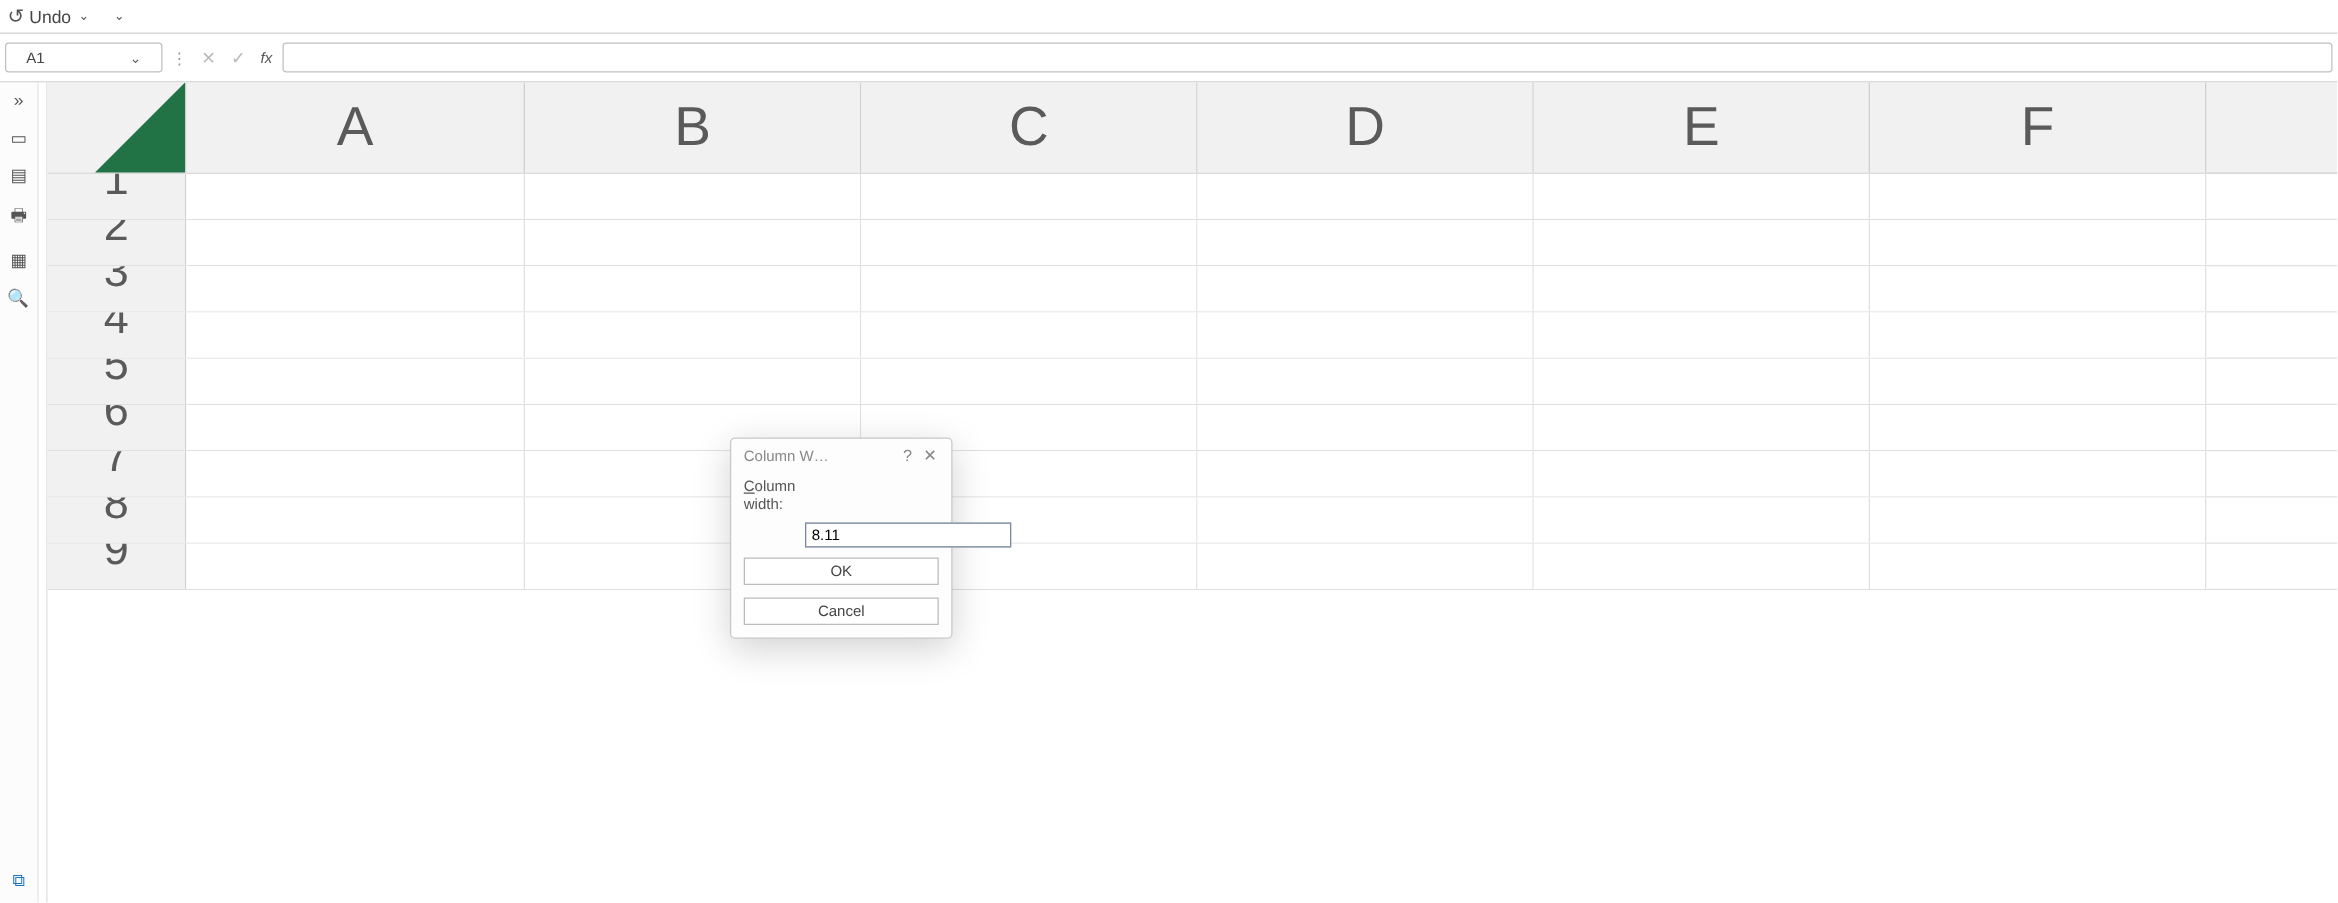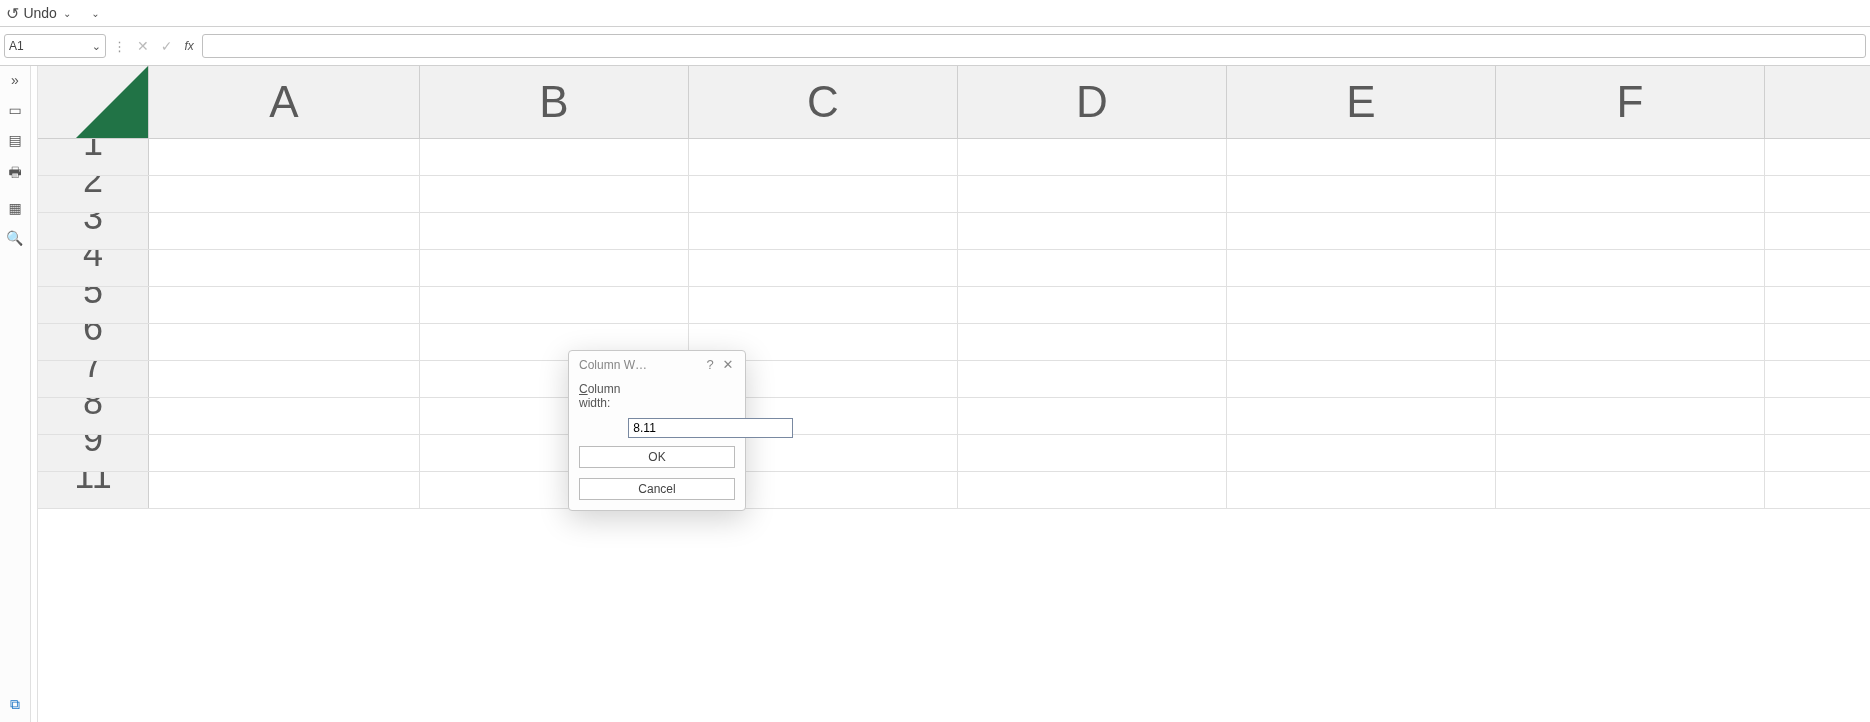--- a/index.html
+++ b/index.html
@@ -58,21 +58,21 @@
     border-bottom: 1px solid #d0d0d0;
   }
   .name-box {
     width: 92px;
     height: 22px;
     border: 1px solid #c0c0c0;
     border-radius: 3px;
     display: flex;
     align-items: center;
     justify-content: space-between;
-    padding: 0 4px;
+    padding: 0 16px;
     font-size: 12px;
     color: #444;
   }
   .name-box-chevron::before {
     content: "⌄";
     font-size: 11px;
     color: #555;
   }
   .formula-dots::before {
     content: "⋮";
@@ -205,21 +205,21 @@
   .cell {
     border-right: 1px solid #e0e0e0;
     flex-shrink: 0;
     background: #fff;
   }
 
   
   .dialog {
     position: absolute;
     top: 284px;
-    left: 568px;
+    left: 584px;
     width: 176px;
     background: #fdfdfd;
     border: 1px solid #c8c8c8;
     border-radius: 4px;
     box-shadow: 0 8px 30px rgba(0,0,0,0.18);
     font-size: 12px;
     color: #555;
   }
   .dialog-title {
     display: flex;
@@ -430,31 +430,20 @@
           </div>
         <div class="cell col-A"></div>
           <div class="cell col-B"></div>
           <div class="cell col-C"></div>
           <div class="cell col-D"></div>
           <div class="cell col-E"></div>
           <div class="cell col-F"></div>
       </div>
 
 
-      <div class="grid-row">
-        <div class="row-header">
-            <span>11</span>
-          </div>
-        <div class="cell col-A"></div>
-          <div class="cell col-B"></div>
-          <div class="cell col-C"></div>
-          <div class="cell col-D"></div>
-          <div class="cell col-E"></div>
-          <div class="cell col-F"></div>
-      </div>
 
 
     </div>
   </div>
 
   <div class="dialog">
     <div class="dialog-title">
       <span class="dialog-title-text">Column W…</span>
       <span class="dialog-help">?</span>
       <span class="dialog-close">✕</span>

